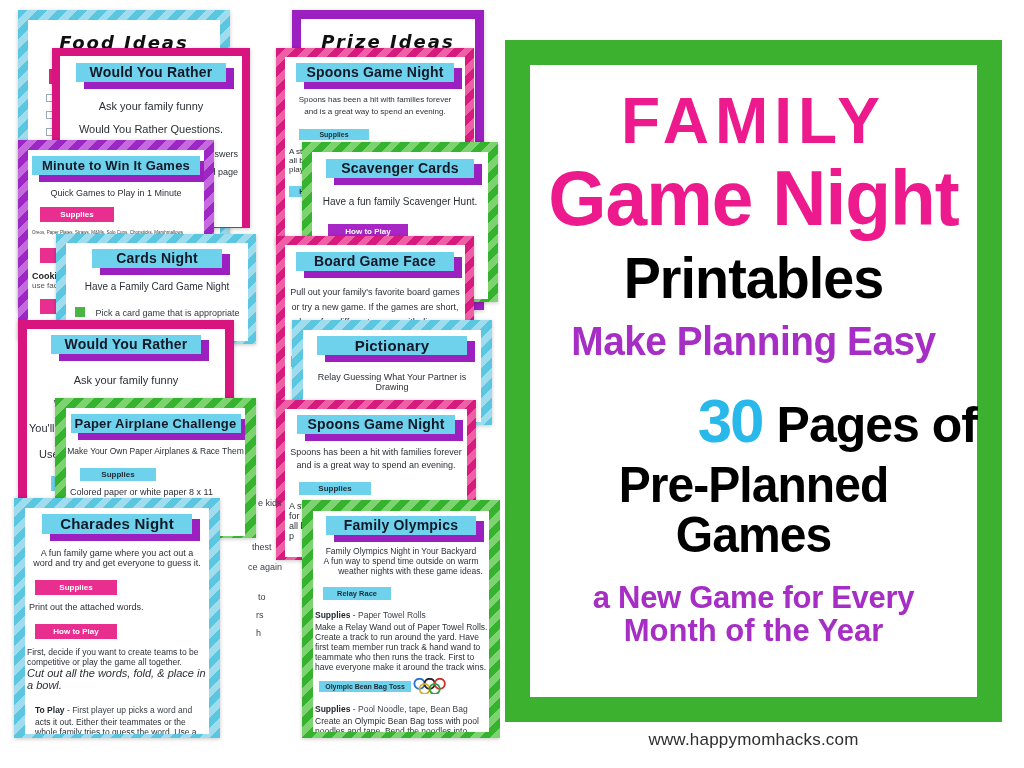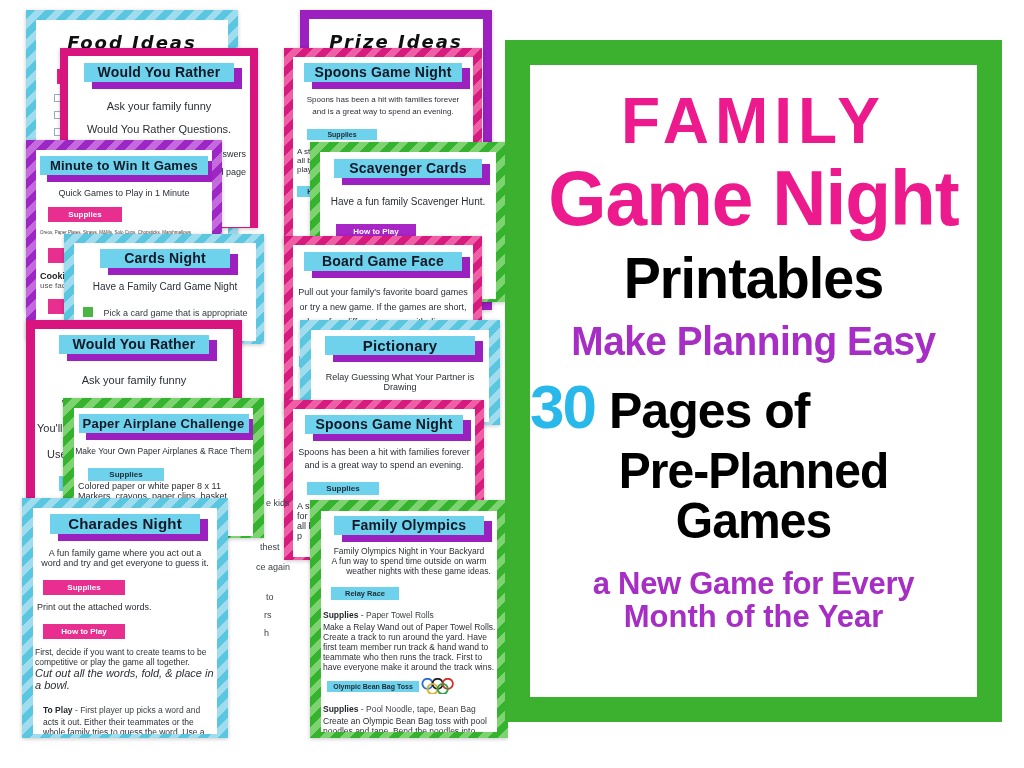--- a/index.html
+++ b/index.html
@@ -5,21 +5,21 @@
 <style>
   html,body{margin:0;padding:0;}
   body{
     width:1024px;height:768px;overflow:hidden;background:#ffffff;
     font-family:"Liberation Sans","DejaVu Sans",sans-serif;
     -webkit-font-smoothing:antialiased;
   }
   #stage{position:relative;width:1024px;height:768px;background:#fff;}
 
   
-  .collage{position:absolute;left:8px;top:0;width:500px;height:768px;overflow:hidden;}
+  .collage{position:absolute;left:0;top:0;width:500px;height:768px;overflow:hidden;}
 
   .sheet{position:absolute;background:#ffffff;overflow:hidden;
          box-shadow:0 1px 4px rgba(0,0,0,.22);}
   .sheet .inner{position:absolute;background:#fff;overflow:hidden;}
 
   
   .fr-cyan{background:
       repeating-linear-gradient(135deg,#5bc6e0 0 7px,#9fdcee 7px 14px);}
   .fr-magenta{background:
       repeating-linear-gradient(135deg,#d61a7e 0 7px,#ef5fa6 7px 14px);}
@@ -58,22 +58,22 @@
           align-items:center;justify-content:flex-start;padding-top:10px;}
   .pl{display:block;width:100%;text-align:center;line-height:1;}
   .pl.family{font-size:64px;font-weight:bold;color:#ec1a8d;letter-spacing:6px;
      margin-top:14px;font-family:"Liberation Sans","DejaVu Sans",sans-serif;}
   .pl.gamenight{font-size:78px;font-weight:bold;color:#ec1a8d;
      letter-spacing:-1px;margin-top:6px;transform:scaleX(.96);}
   .pl.printables{font-size:58px;font-weight:bold;color:#000;margin-top:12px;
      letter-spacing:-1px;transform:scaleX(.96);}
   .pl.easy{font-size:40px;font-weight:bold;color:#a62ec4;margin-top:14px;
      letter-spacing:-.5px;transform:scaleX(.97);}
-  .line30{display:flex;align-items:baseline;justify-content:flex-start;
-     margin-top:10px;width:100%;}
+  .line30{display:flex;align-items:baseline;justify-content:flex-end;
+     margin-top:24px;width:100%;}
   .num30{font-size:62px;font-weight:bold;color:#29b8ea;letter-spacing:-2px;}
   .pagesof{font-size:50px;font-weight:bold;color:#000;margin-left:14px;
      letter-spacing:-1px;}
   .pl.preplanned{font-size:50px;font-weight:bold;color:#000;margin-top:4px;
      letter-spacing:-1px;transform:scaleX(.96);}
   .pl.newgame{font-size:31px;font-weight:bold;color:#a62ec4;margin-top:22px;
      letter-spacing:-.3px;}
   .pl.month{font-size:31px;font-weight:bold;color:#a62ec4;margin-top:2px;}
   .url{position:absolute;left:505px;top:730px;width:497px;text-align:center;
      font-size:17px;color:#2f2f2f;letter-spacing:.2px;}
@@ -294,21 +294,21 @@
     <div class="sheet fr-green" style="left:55px;top:398px;width:201px;height:140px;">
       <div class="inner" style="left:11px;top:10px;width:179px;height:122px;padding-top:6px;">
         <div class="ribbon ttl-cyan" style="width:170px;height:21px;">
           <span class="shadow" style="left:7px;top:5px;width:170px;height:21px;"></span>
           <span class="bar" style="width:170px;height:19px;line-height:19px;font-size:13px;">Paper Airplane Challenge</span>
         </div>
         <span class="ln" style="font-size:8.5px;margin-top:11px;">Make Your Own Paper Airplanes &amp; Race Them</span>
         <div style="margin-top:7px;text-align:left;padding-left:14px;">
           <span class="lbl cy" style="font-size:8px;width:76px;padding:2px 0;">Supplies</span>
         </div>
-        <div style="padding-left:4px;">
+        <div style="margin-top:6px;padding-left:4px;">
           <span class="ln l" style="font-size:9px;">Colored paper or white paper 8 x 11</span>
           <span class="ln l" style="font-size:9px;">Markers, crayons, paper clips, basket</span>
         </div>
         <div style="margin-top:7px;text-align:left;padding-left:14px;">
           <span class="lbl cy" style="font-size:8px;width:92px;padding:2px 0;">Make Your Airplane</span>
         </div>
       </div>
     </div>
 
     <div style="position:absolute;left:258px;top:498px;font-size:9px;color:#3a3f46;">e kids</div>
@@ -405,14 +405,15 @@
       <div class="line30">
         <span class="num30">30</span>
         <span class="pagesof">Pages of</span>
       </div>
       <span class="pl preplanned">Pre-Planned Games</span>
       <span class="pl newgame">a New Game for Every</span>
       <span class="pl month">Month of the Year</span>
     </div>
   </div>
 
+  <div class="url">www.happymomhacks.com</div>
 
 </div>
 
 </body></html>

